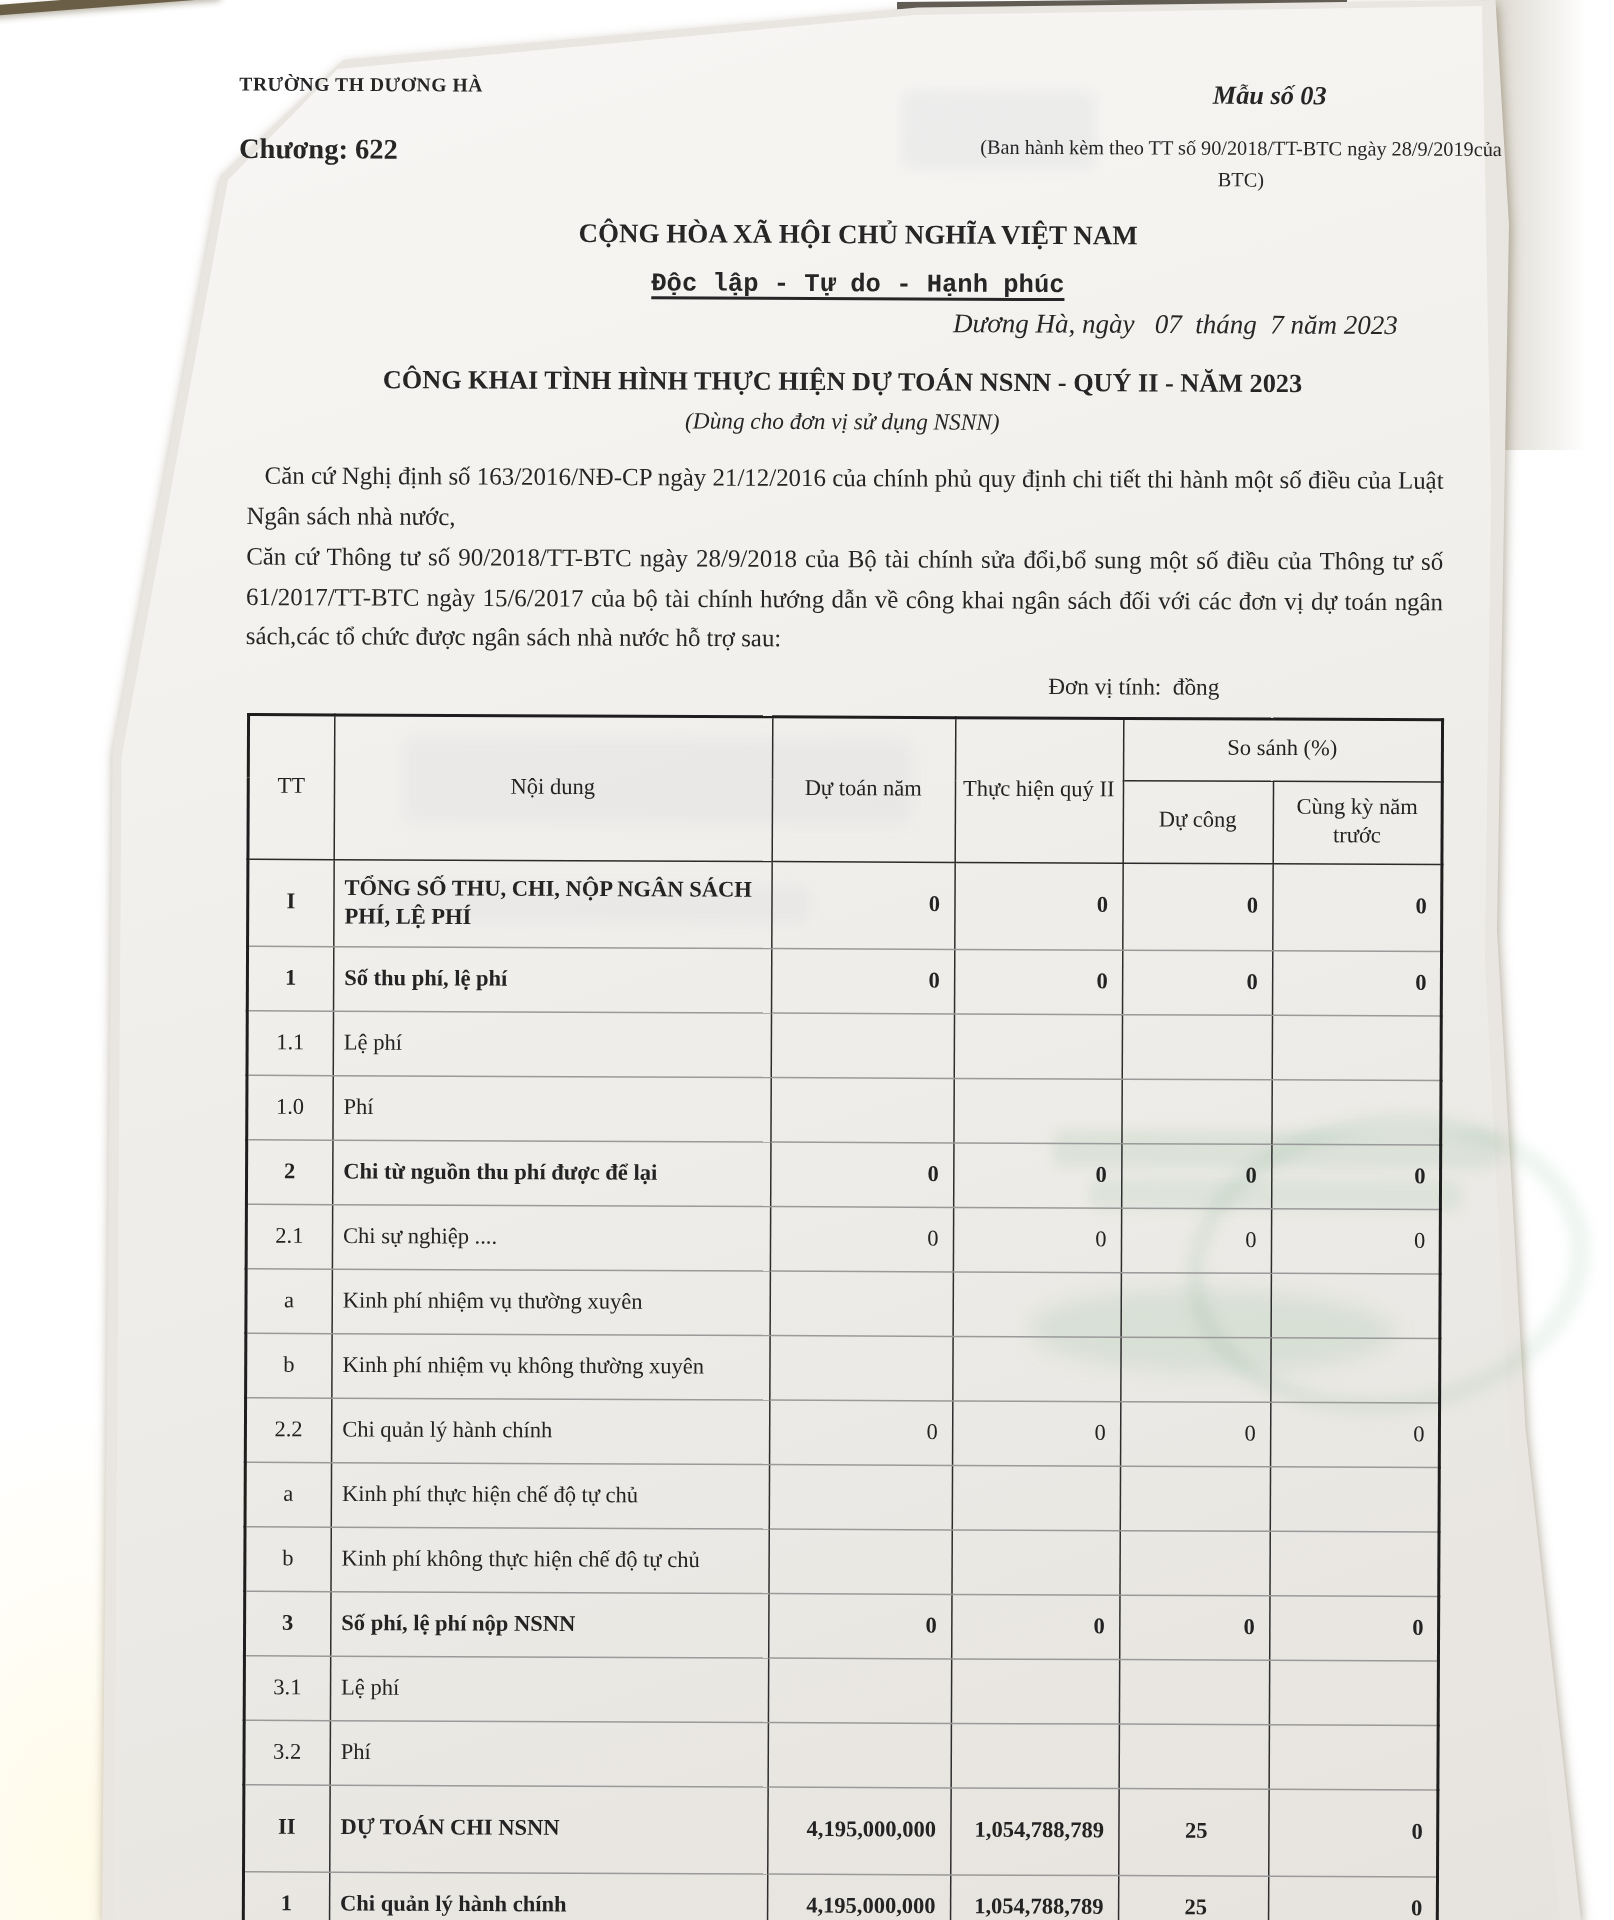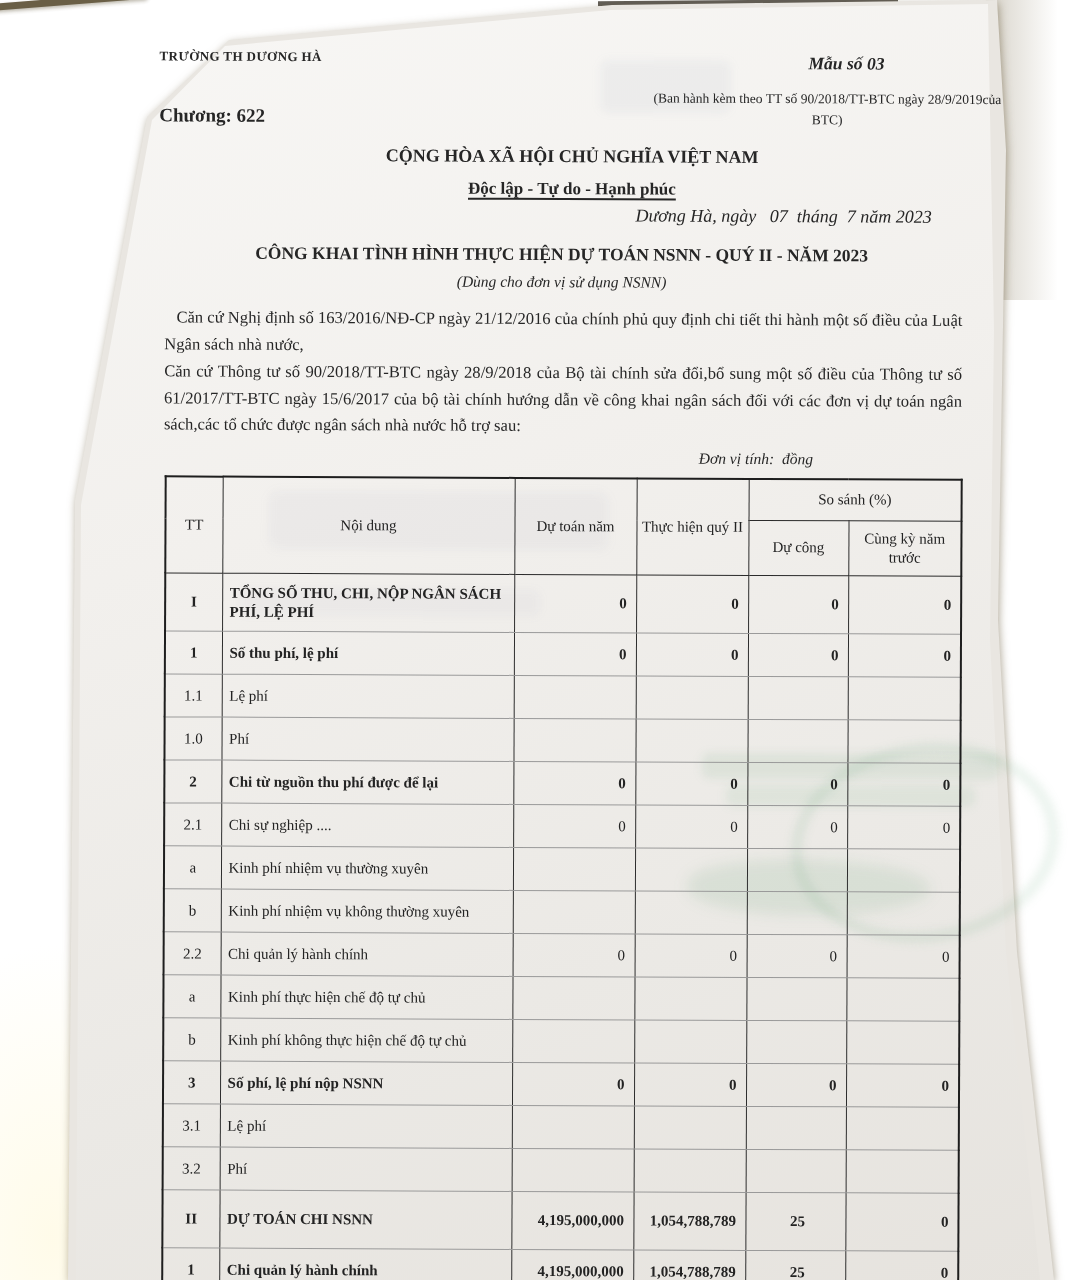--- a/index.html
+++ b/index.html
@@ -33,33 +33,33 @@
   .b-mid{left:240px;top:590px;width:300px;height:26px;background:rgba(120,125,150,.05);filter:blur(4px);border-radius:8px;}
   .b-stamp{left:792px;top:742px;width:248px;height:178px;border:10px solid rgba(70,150,95,.12);
     border-radius:50%;filter:blur(5px);transform:rotate(-8deg);}
   .b-date{left:702px;top:752px;width:298px;height:26px;background:rgba(80,150,100,.10);filter:blur(4px);border-radius:8px;}
   .b-date2{left:726px;top:784px;width:250px;height:22px;background:rgba(80,150,100,.09);filter:blur(4px);border-radius:8px;}
   .b-sig{left:688px;top:858px;width:244px;height:56px;background:rgba(80,150,100,.12);filter:blur(7px);border-radius:45% 55% 50% 50%;}
   
   .content{position:absolute;inset:0;color:#262626;transform:rotate(.25deg);}
   .abs{position:absolute;}
   .school{left:157px;top:50px;font-size:13px;font-weight:700;letter-spacing:.4px;}
-  .chapter{left:157px;top:106px;font-size:19px;font-weight:700;text-align:right;}
+  .chapter{left:157px;top:91px;font-size:19px;font-weight:700;text-align:right;}
   .form-no{left:694px;top:52px;width:300px;text-align:center;font-size:17.5px;font-weight:700;font-style:italic;}
   .issued{left:636px;top:88px;width:378px;text-align:center;font-size:13.5px;line-height:1.55;}
   .nat-title{left:240px;top:146px;width:660px;text-align:center;font-size:18px;font-weight:700;white-space:nowrap;}
   .motto{left:240px;top:179px;width:660px;text-align:center;font-size:17px;font-weight:700;}
-  .motto span{text-decoration:underline;text-underline-offset:4px;text-decoration-thickness:1.5px;}
+  .motto span{text-decoration:underline;text-underline-offset:4px;text-decoration-thickness:1.5px;font-family:Liberation Mono, monospace;}
   .date-line{left:380px;top:205px;width:550px;text-align:right;font-size:18px;font-style:italic;white-space:pre;}
   .doc-title{left:130px;top:244px;width:860px;text-align:center;font-size:17.5px;font-weight:700;white-space:nowrap;}
   .doc-subtitle{left:130px;top:273px;width:860px;text-align:center;font-size:15.5px;font-style:italic;}
   .para{left:163px;width:798px;font-size:16.6px;line-height:1.6;text-align:justify;}
   .p1{top:306px;text-indent:12px;}
   .p2{top:360px;}
-  .unit-note{left:698px;top:449px;font-size:15.5px;font-style:italic;white-space:pre;}
+  .unit-note{left:698px;top:449px;font-size:15.5px;white-space:pre;}
   
   .tbl-wrap{left:164px;top:477px;}
   table{border-collapse:collapse;width:796px;table-layout:fixed;color:#232323;
     font-family:"Liberation Serif","DejaVu Serif",serif;}
   table{border:2.2px solid #1e1e1e;}
   th{border:1.6px solid #2b2b2b;font-size:15px;font-weight:400;line-height:1.3;padding:3px 2px;text-align:center;}
   .h-top{height:34px;}
   .h-bottom th{height:48px;}
   td{border-left:1.6px solid #2e2e2e;border-right:1.6px solid #2e2e2e;
      border-top:1px solid #9a9a9a;border-bottom:1px solid #9a9a9a;

